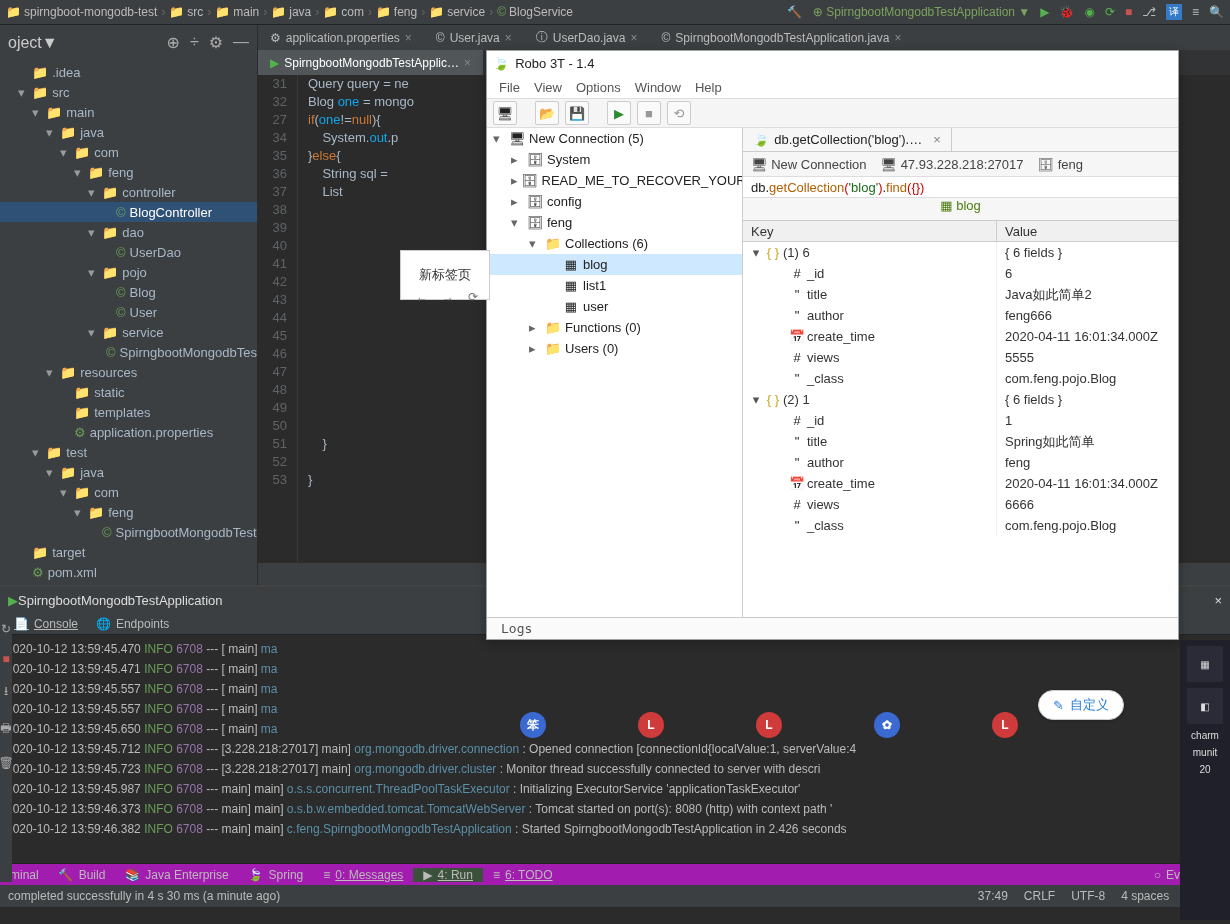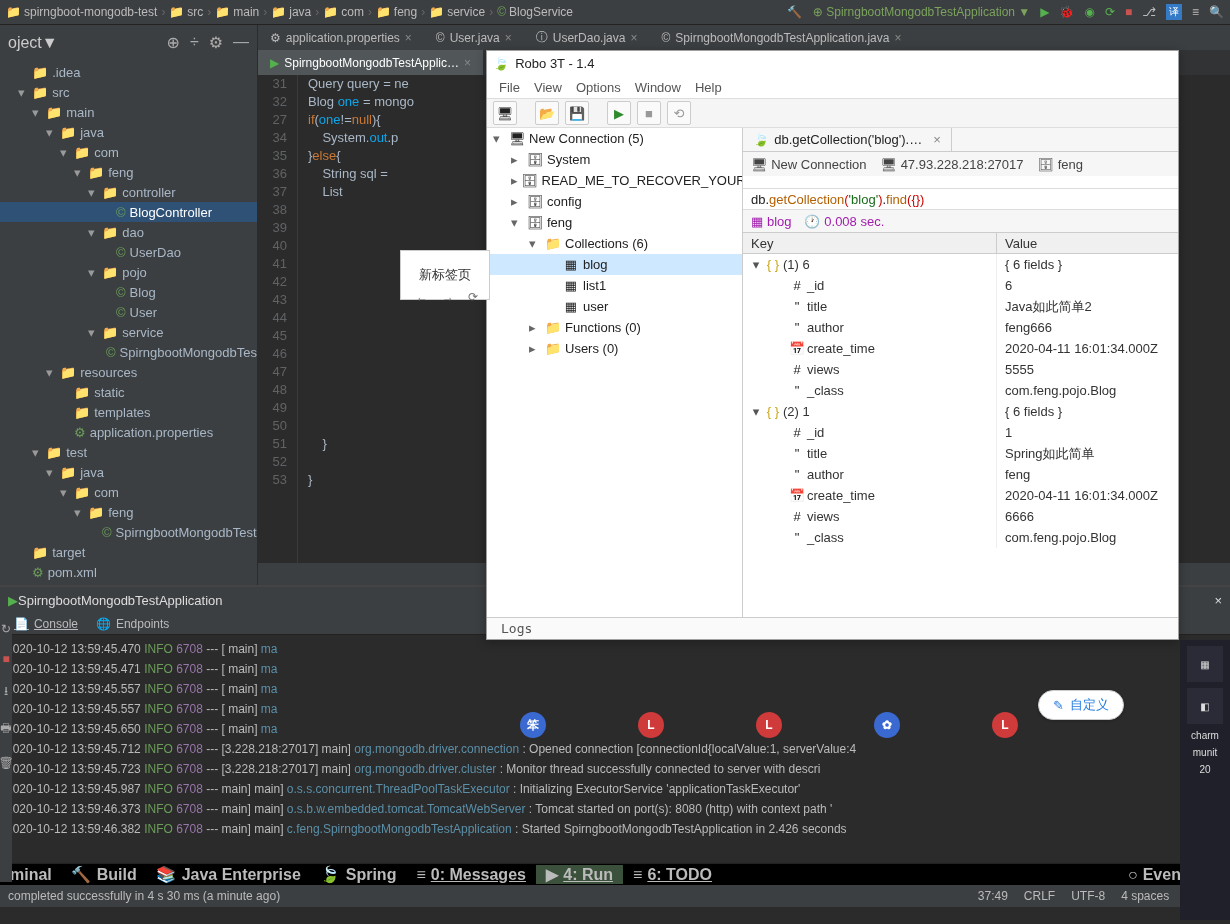--- a/index.html
+++ b/index.html
@@ -39,21 +39,21 @@
 .run-header { height:26px; background:#3c3f41; display:flex; align-items:center; padding-left:8px; color:#ddd; font-size:13px; }
 .run-close { margin-left:auto; padding:0 8px; }
 .run-tabs { height:22px; background:#3c3f41; display:flex; align-items:center; gap:18px; padding-left:14px; border-bottom:1px solid #222; }
 .run-tabs .rtab { display:flex; align-items:center; gap:5px; color:#bbb; font-size:12px; }
 .run-tabs .rtab.active { text-decoration:underline; }
 .console { flex:1; padding:4px 6px; font-family:Consolas,monospace; font-size:12px; color:#bbb; overflow:hidden; }
 .console div { height:20px; line-height:20px; white-space:nowrap; }
 .log-info { color:#6b9d59; }
 .log-pid { color:#9876aa; }
 .log-class { color:#5b8fa8; }
-.bottom-bar { height:22px; background:#000000; display:flex; align-items:center; font-size:16px; color:#bbb; border-top:1px solid #222;font-weight:bold; }
+.bottom-bar { height:22px; background:#a21caf; display:flex; align-items:center; font-size:12px; color:#bbb; border-top:1px solid #222; }
 .bottom-bar .bitem { padding:0 10px; display:flex; align-items:center; gap:5px; }
 .bottom-bar .run-hl { background:#3c513c; }
 .status-bar { height:22px; background:#3c3f41; display:flex; align-items:center; font-size:12px; color:#bbb; padding:0 8px; }
 .status-bar .spacer { margin-left:auto; }
 
 
 .robo { position:absolute; left:486px; top:50px; width:693px; height:590px; background:#fff; color:#222; border:1px solid #a0a0a0; box-shadow:0 2px 10px rgba(0,0,0,.3); font-size:13px; display:flex; flex-direction:column; }
 .robo-title { height:25px; display:flex; align-items:center; padding:0 6px; background:#fff; }
 .robo-leaf { color:#4a9e3b; margin-right:6px; }
 .robo-menu { height:22px; display:flex; align-items:center; gap:14px; padding:0 12px; color:#555; }
@@ -62,23 +62,23 @@
 .robo-body { flex:1; display:flex; overflow:hidden; }
 .robo-left { width:256px; border-right:1px solid #ccc; overflow:auto; }
 .robo-right { flex:1; display:flex; flex-direction:column; overflow:hidden; }
 .rtree-row { display:flex; align-items:center; gap:4px; height:21px; padding-left:6px; cursor:pointer; white-space:nowrap; }
 .rtree-row.sel { background:#cde8ff; }
 .rt-tri { width:12px; color:#666; }
 .rt-ic { width:16px; text-align:center; }
 .rtab-strip { height:24px; display:flex; align-items:center; border-bottom:1px solid #ccc; background:#f6f6f6; }
 .rtabitem { padding:0 10px; display:flex; height:100%; align-items:center; gap:5px; border-right:1px solid #ccc; font-family:Consolas,monospace; }
 .conn-row { height:24px; display:flex; align-items:center; gap:14px; padding:0 8px; font-family:Consolas,monospace; background:#f6f6f6; color:#444; }
-.query-row { height:22px; display:flex; align-items:center; padding:0 8px; font-family:Consolas,monospace; background:#fff; color:#222; border-top:1px solid #ddd; border-bottom:1px solid #ddd;margin-top:12px; }
+.query-row { height:22px; display:flex; align-items:center; padding:0 8px; font-family:Consolas,monospace; background:#fff; color:#222; border-top:1px solid #ddd; border-bottom:1px solid #ddd; }
 .query-text .fn{color:#b35f00;} .query-text .paren{color:#c00;} .query-text .str2{color:#1a6b1a;}
-.result-head { height:22px; display:flex; align-items:center; gap:13px; padding:0 8px; font-family:Consolas,monospace; background:#f6f6f6; color:#a21caf; }
+.result-head { height:22px; display:flex; align-items:center; gap:13px; padding:0 8px; font-family:Consolas,monospace; background:#f6f6f6; color:#4d7c0f;flex-direction:column; }
 .grid { flex:1; overflow:auto; }
 .grid-header { display:flex; height:22px; border-top:1px solid #ccc; border-bottom:1px solid #ccc; background:#f0f0f0; }
 .grid-header div { padding:0 8px; display:flex; align-items:center; color:#333; }
 .gh-key { width:254px; border-right:1px solid #ccc; }
 .gh-val { flex:1; }
 .grid-body .grow { display:flex; height:21px; }
 .grid-body .gk { width:254px; border-right:1px solid #eee; display:flex; align-items:center; }
 .grid-body .gv { flex:1; display:flex; align-items:center; padding-left:8px; color:#333; }
 .gk .indent { display:inline-block; }
 .doc-tri { width:14px; text-align:center; color:#555; }

